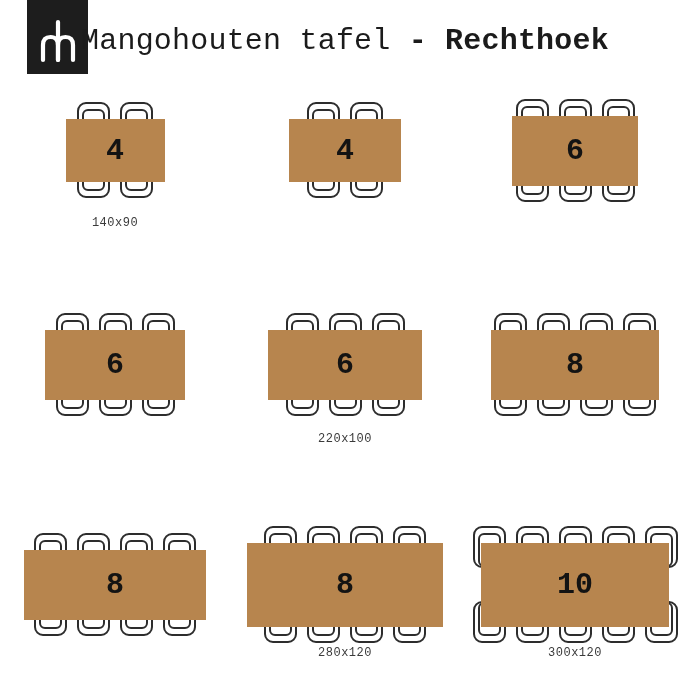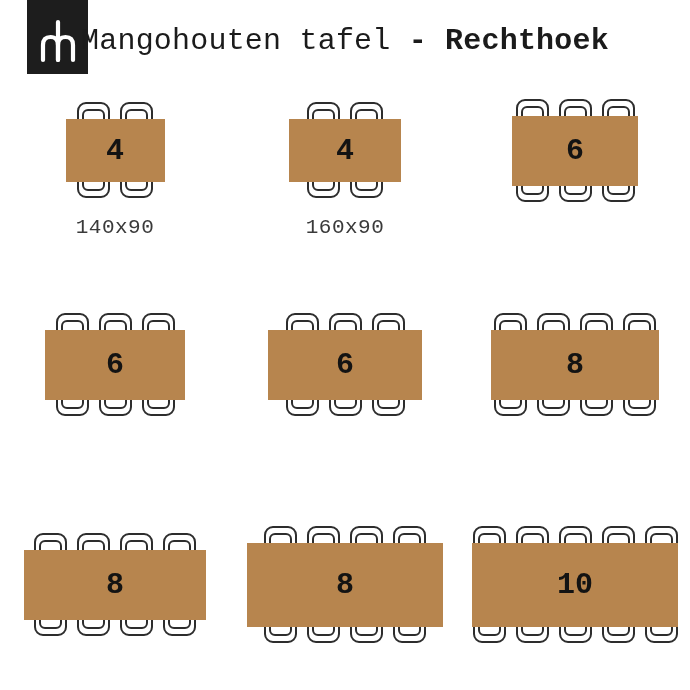--- a/index.html
+++ b/index.html
@@ -74,21 +74,21 @@
     display:flex; align-items:center; justify-content:center;
   }
   .seat-count {
     font-size:30px; font-weight:700; color:#131313;
     line-height:1;
   }
   .size-label {
     position:absolute; top:var(--label-top); left:0;
     width:100%;
     text-align:center;
-    font-size:21px;
+    font-size:12px;
     color:#3a3a3a;
     letter-spacing:0.5px;
   }
 </style>
 </head>
 <body>
 
 <div class="page" style="--table: #B7854E; --line: #2D2D2D; --logo-bg: #1D1D1D; --page-bg: #FFFFFF;">
 
   <div class="logo">
@@ -146,21 +146,20 @@
         <div class="chair-row bottom">
               <div class="chair">
                 <div class="chair-inner"></div>
               </div>
               <div class="chair">
                 <div class="chair-inner"></div>
               </div>
             </div>
       </div>
     </div>
-    <div class="size-label">160x90</div>
   </div>
 
   <div class="cell">
     <div class="diagram-wrap">
       <div class="diagram">
         <div class="chair-row top">
               <div class="chair">
                 <div class="chair-inner"></div>
               </div>
               <div class="chair">
@@ -244,20 +243,21 @@
               </div>
               <div class="chair">
                 <div class="chair-inner"></div>
               </div>
               <div class="chair">
                 <div class="chair-inner"></div>
               </div>
             </div>
       </div>
     </div>
+    <div class="size-label">220x100</div>
   </div>
 
   <div class="cell">
     <div class="diagram-wrap">
       <div class="diagram">
         <div class="chair-row top">
               <div class="chair">
                 <div class="chair-inner"></div>
               </div>
               <div class="chair">
@@ -359,43 +359,44 @@
               </div>
               <div class="chair">
                 <div class="chair-inner"></div>
               </div>
               <div class="chair">
                 <div class="chair-inner"></div>
               </div>
             </div>
       </div>
     </div>
-  </div>
-
-  <div class="cell">
-    <div class="diagram-wrap">
-      <div class="diagram">
-        <div class="chair-row top">
-              <div class="chair">
-                <div class="chair-inner"></div>
-              </div>
-              <div class="chair">
-                <div class="chair-inner"></div>
-              </div>
-              <div class="chair">
-                <div class="chair-inner"></div>
-              </div>
-              <div class="chair">
-                <div class="chair-inner"></div>
-              </div>
-              <div class="chair">
-                <div class="chair-inner"></div>
-              </div>
-            </div>
-        <div class="table-top" style="width: 206px; height: 84px; text-align: center;">
+    <div class="size-label">280x120</div>
+  </div>
+
+  <div class="cell">
+    <div class="diagram-wrap">
+      <div class="diagram">
+        <div class="chair-row top">
+              <div class="chair">
+                <div class="chair-inner"></div>
+              </div>
+              <div class="chair">
+                <div class="chair-inner"></div>
+              </div>
+              <div class="chair">
+                <div class="chair-inner"></div>
+              </div>
+              <div class="chair">
+                <div class="chair-inner"></div>
+              </div>
+              <div class="chair">
+                <div class="chair-inner"></div>
+              </div>
+            </div>
+        <div class="table-top" style="width: 188px; height: 84px; text-align: center;">
           <span class="seat-count">10</span>
         </div>
         <div class="chair-row bottom">
               <div class="chair">
                 <div class="chair-inner"></div>
               </div>
               <div class="chair">
                 <div class="chair-inner"></div>
               </div>
               <div class="chair">
@@ -403,16 +404,17 @@
               </div>
               <div class="chair">
                 <div class="chair-inner"></div>
               </div>
               <div class="chair">
                 <div class="chair-inner"></div>
               </div>
             </div>
       </div>
     </div>
+    <div class="size-label">300x120</div>
   </div>
 </div>
 
 </div>
 
 </body></html>

